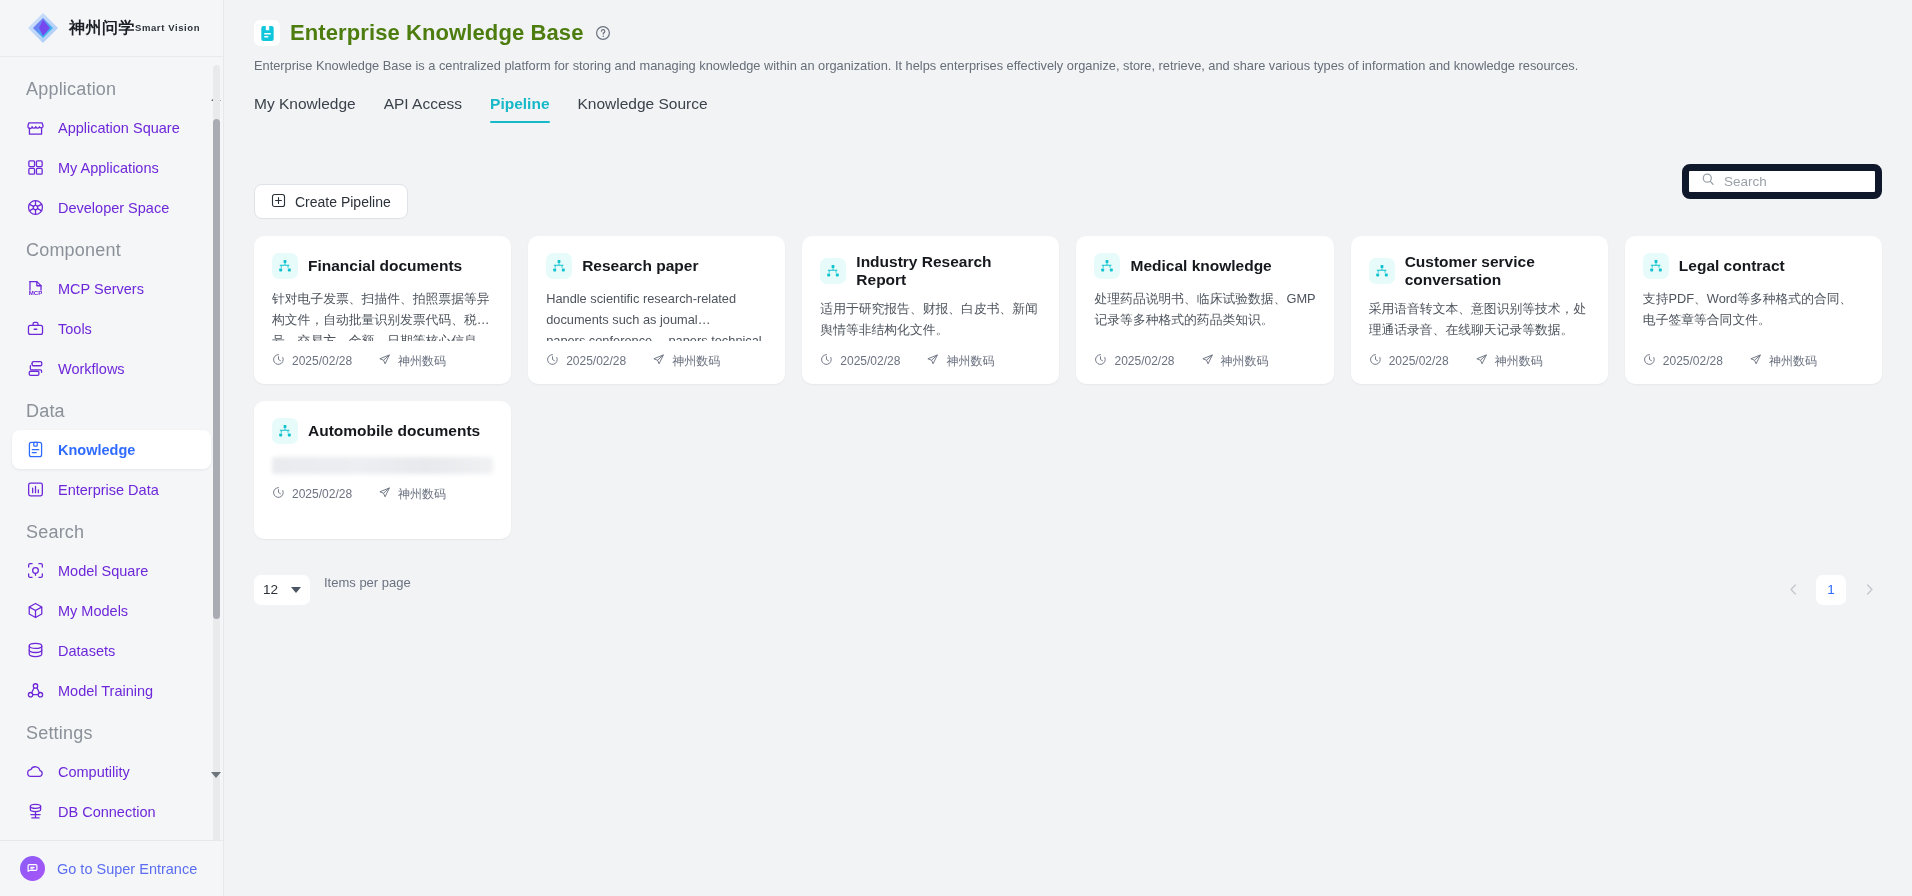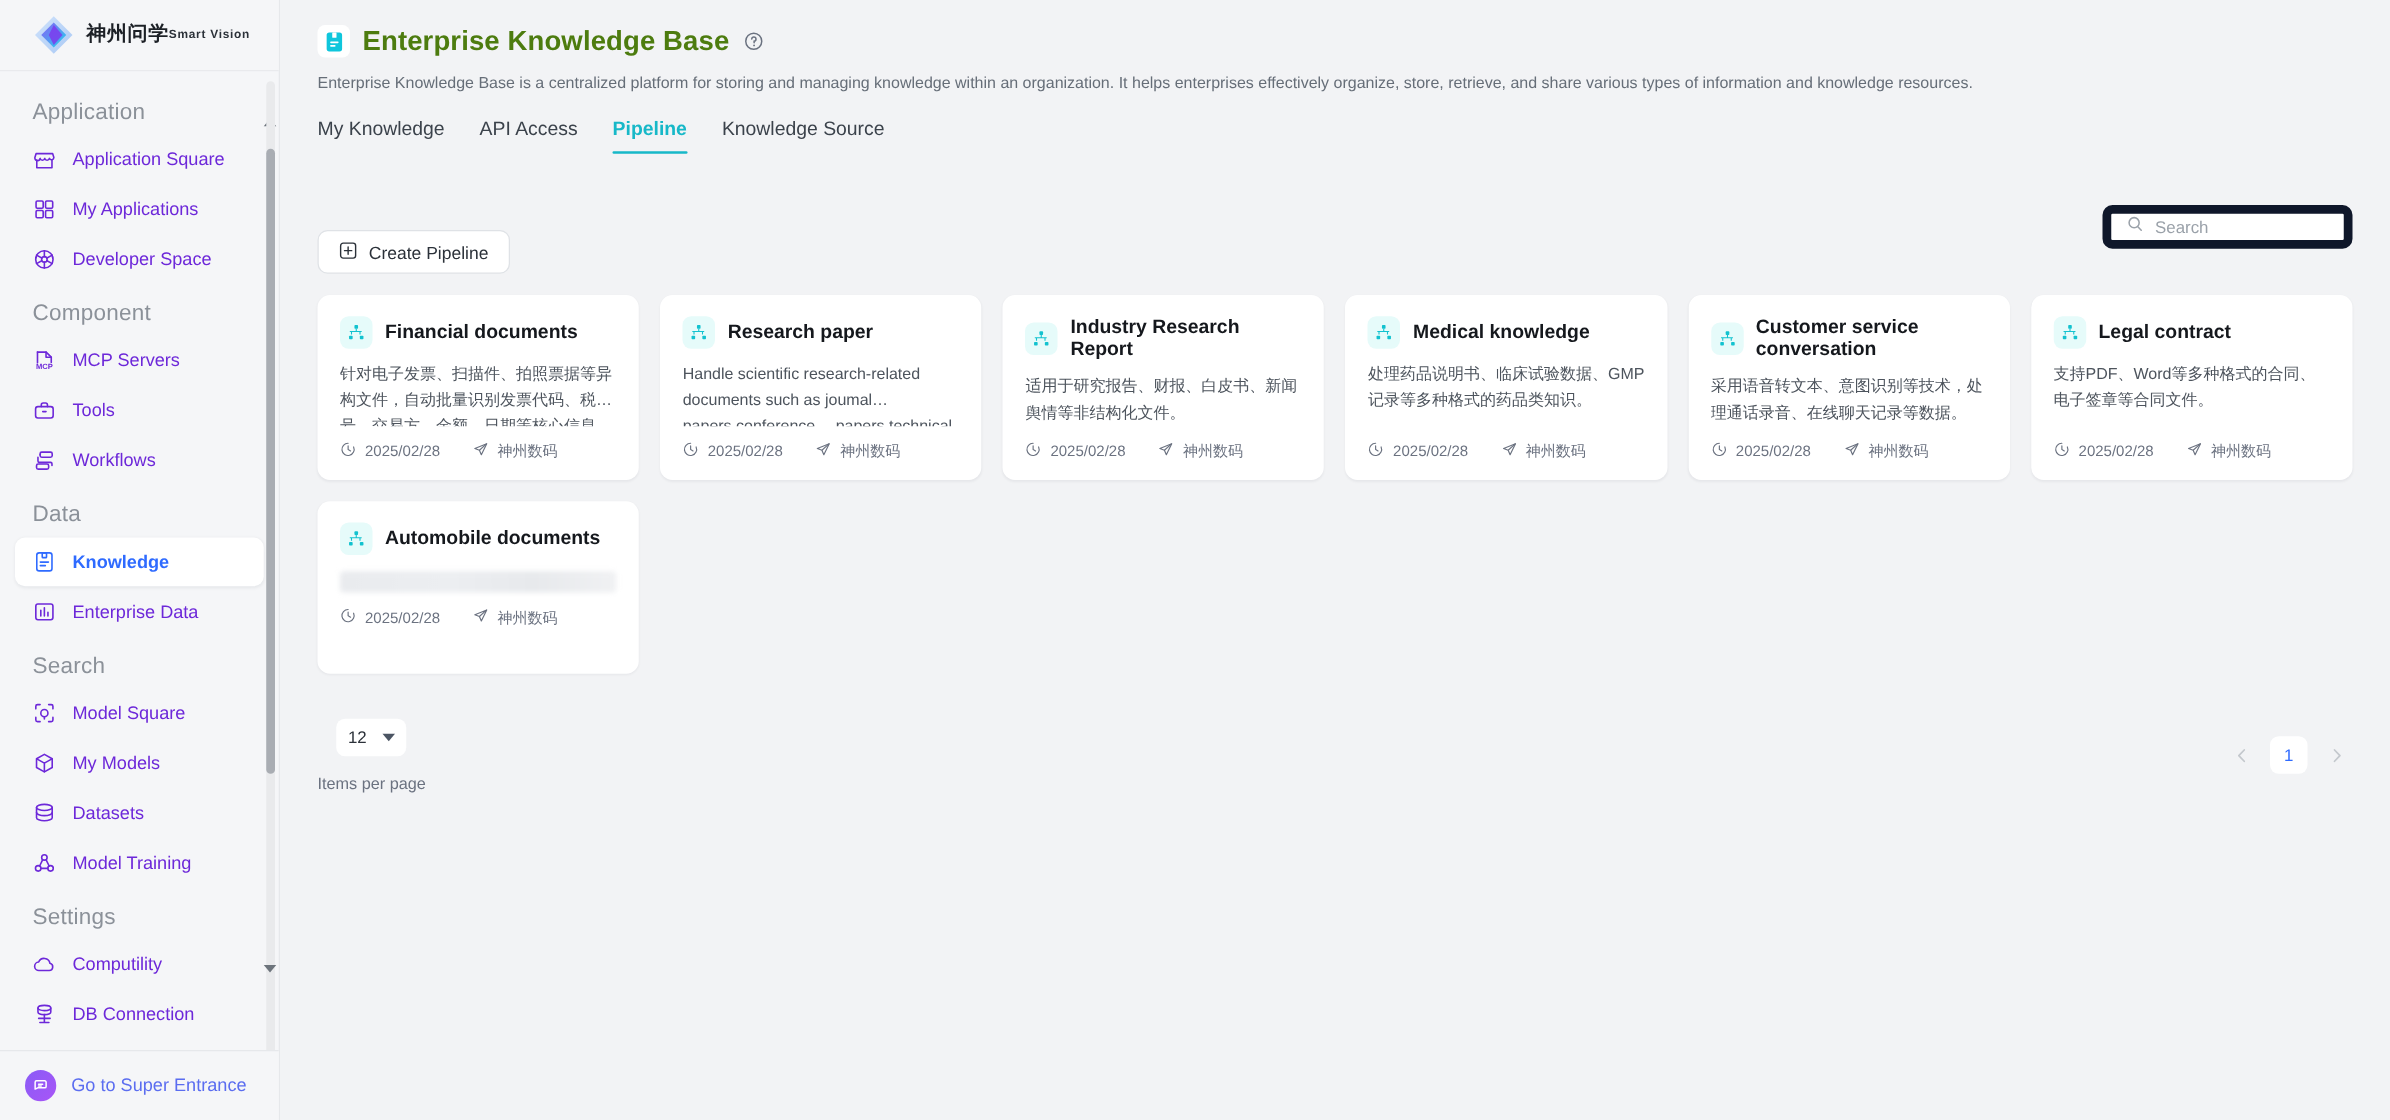--- a/index.html
+++ b/index.html
@@ -154,21 +154,21 @@
     display: flex; align-items: center; gap: 26px; margin-top: 12px;
     font-size: 12px; color: #6b7280;
   }
   .meta-item { display: flex; align-items: center; gap: 7px; }
 
   
   .pager {
     display: flex; align-items: center; justify-content: space-between;
     padding: 20px 30px 0 30px;
   }
-  .pager-left { display: flex; align-items: center; gap: 14px; flex-direction: column; }
+  .pager-left { display: flex; gap: 14px; }
   .per-page {
     display: flex; align-items: center; justify-content: space-between;
     width: 56px; height: 30px; padding: 0 9px;
     background: #fff; border-radius: 7px; cursor: pointer;
     font-size: 13.5px; color: #2b3139;
   }
   .caret-dn { width: 0; height: 0; border-left: 5px solid transparent; border-right: 5px solid transparent; border-top: 6px solid #4b5563; }
   .per-page-label { font-size: 13px; color: #6b7280; }
   .pager-right { display: flex; align-items: center; gap: 10px; }
   .pg-arrow { width: 26px; height: 26px; display: flex; align-items: center; justify-content: center; cursor: pointer; color: #c4c8cd; }

